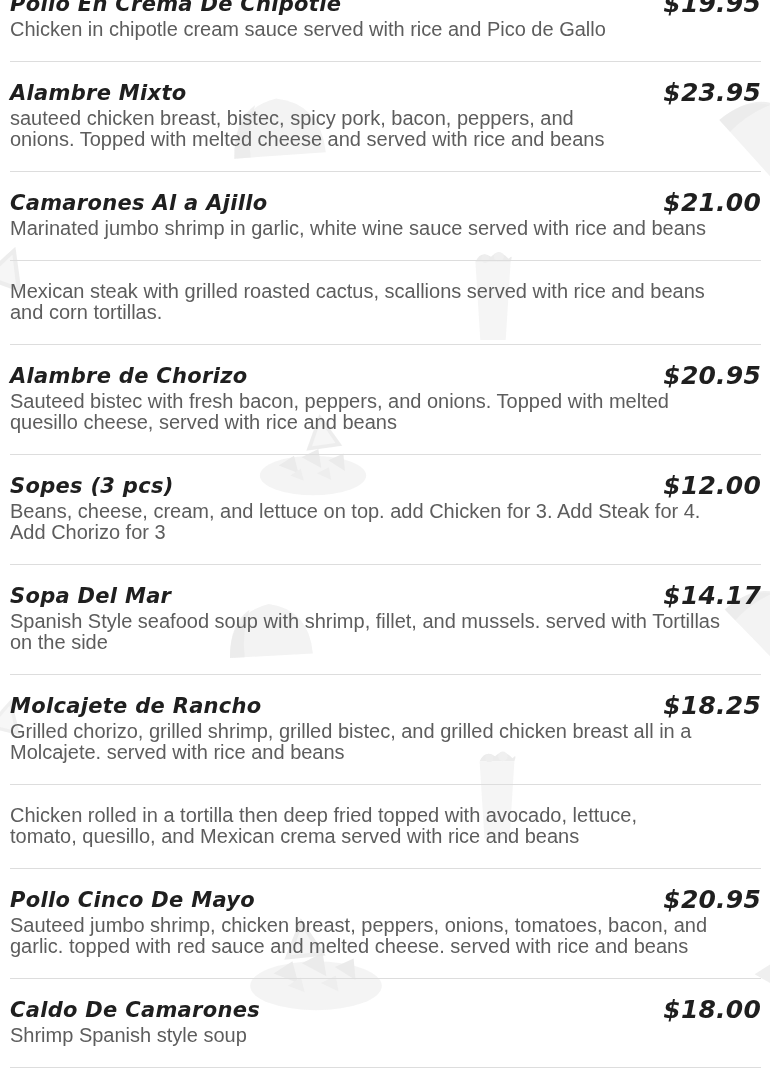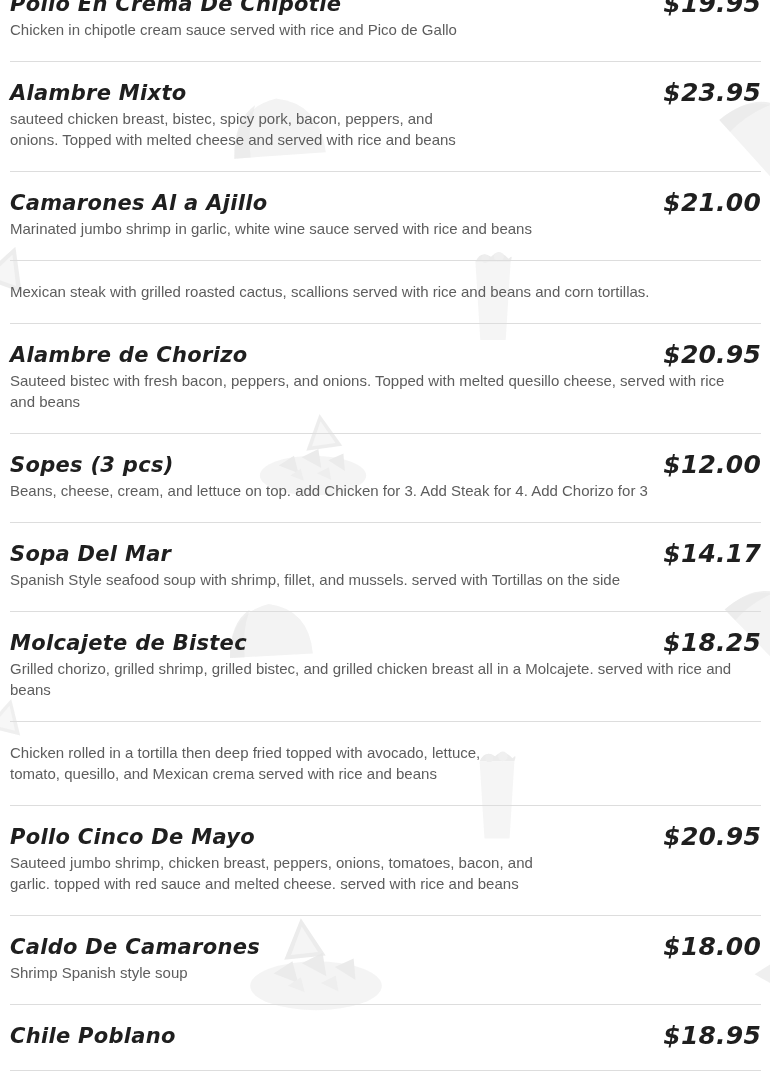--- a/index.html
+++ b/index.html
@@ -43,21 +43,21 @@
   .item-price {
     font-family: "DejaVu Sans", sans-serif;
     font-style: italic; font-weight: 700;
     font-size: 25px; line-height: 26px;
     letter-spacing: .2px;
     color: #1f1f1f;
     white-space: nowrap;
   }
   .item-desc {
     margin: 2px 0 0;
-    font-size: 15px; line-height: 21px;
+    font-size: 20px; line-height: 21px;
     color: #5d5d5d;
     white-space: pre-line;
     max-width: 725px;
   }
 </style>
 </head>
 <body>
 
 <div class="watermark-layer">
 
@@ -209,21 +209,21 @@
   <div class="menu-item">
     <div class="item-head">
       <h3 class="item-name">Sopa Del Mar</h3>
       <span class="item-price">$14.17</span>
     </div>
     <p class="item-desc">Spanish Style seafood soup with shrimp, fillet, and mussels. served with Tortillas on the side</p>
   </div>
 
   <div class="menu-item">
     <div class="item-head">
-      <h3 class="item-name">Molcajete de Bistec</h3>
+      <h3 class="item-name">Molcajete de Rancho</h3>
       <span class="item-price">$18.25</span>
     </div>
     <p class="item-desc">Grilled chorizo, grilled shrimp, grilled bistec, and grilled chicken breast all in a Molcajete. served with rice and beans</p>
   </div>
 
   <div class="menu-item">
     <p class="item-desc">Chicken rolled in a tortilla then deep fried topped with avocado, lettuce,
 tomato, quesillo, and Mexican crema served with rice and beans</p>
   </div>
 

